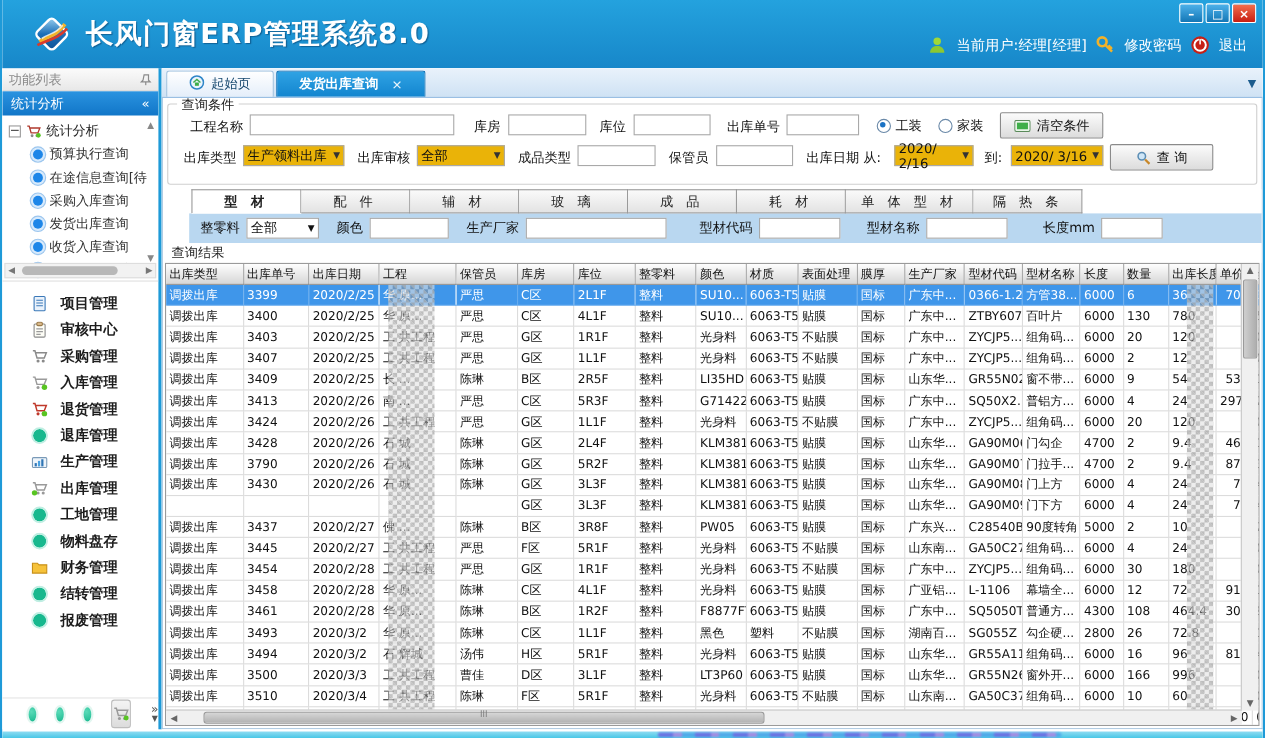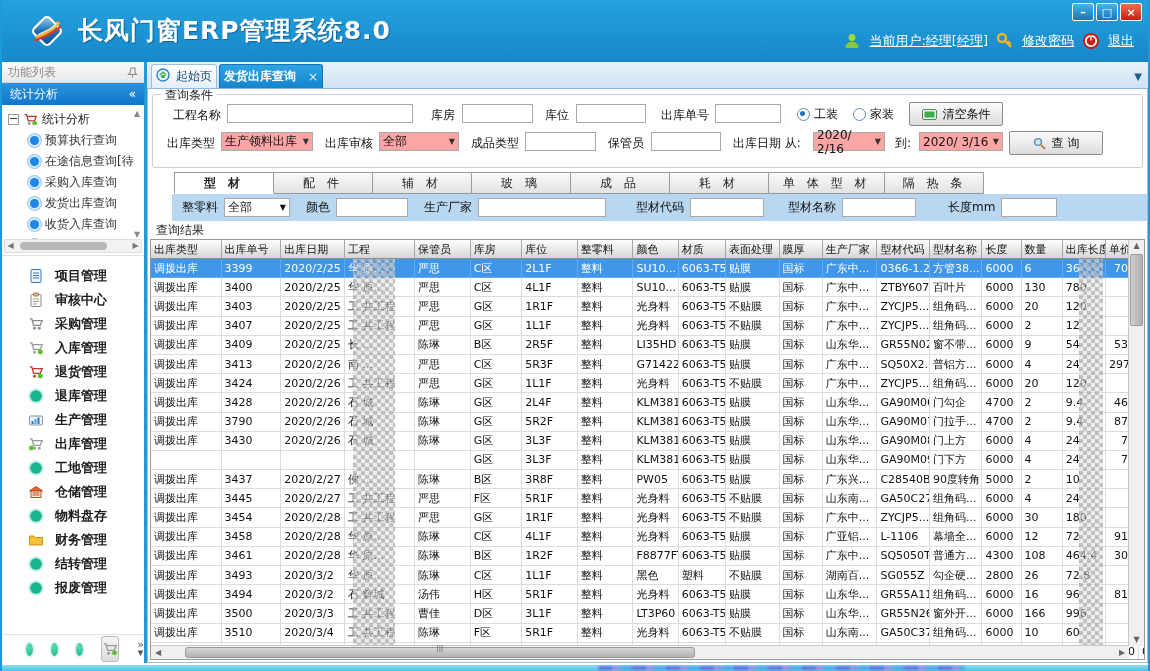--- a/index.html
+++ b/index.html
@@ -9,21 +9,21 @@
   
   .titlebar{position:relative;height:62px;background:linear-gradient(#24a2de,#1787c9);overflow:hidden;}
   .logo{position:absolute;left:22px;top:8px;width:46px;height:46px;}
   .apptitle{position:absolute;left:76px;top:14px;color:#fff;font-size:25px;font-weight:bold;
     text-shadow:1px 1px 1px rgba(0,40,80,.45);letter-spacing:1px;white-space:nowrap;}
   .winctl{position:absolute;top:3px;right:6px;display:flex;gap:2px;}
   .wbtn{width:20px;height:16px;display:flex;align-items:center;justify-content:center;color:#fff;
     font-size:11px;font-weight:bold;border:1px solid #fff;border-radius:2px;background:linear-gradient(#4db1ea,#1477b6);cursor:default;line-height:1;}
   .wbtn.close{background:linear-gradient(#f2704d,#c81e12);}
   .userbar{position:absolute;right:14px;top:32px;display:flex;align-items:center;gap:8px;color:#fff;font-size:13px;white-space:nowrap;}
-  .userbar .txt{cursor:default;text-decoration:underline;}
+  .userbar .txt{cursor:default;}
   .uicon{width:18px;height:18px;display:inline-block;vertical-align:middle;}
   
   .cols{display:flex;height:601px;}
   .sidebar{width:145px;background:#fff;border-right:3px solid #1e9ad8;box-sizing:border-box;display:flex;flex-direction:column;overflow:hidden;}
   .main{flex:1;display:flex;flex-direction:column;overflow:hidden;background:#fff;position:relative;}
   
   .func-head{height:20px;background:linear-gradient(#fbfbfb,#e8e8e8);color:#8a8a8a;display:flex;align-items:center;
     padding:0 6px;justify-content:space-between;border-bottom:1px solid #d5d5d5;font-size:12px;}
   .sec-head{height:22px;background:linear-gradient(#2a93e0,#1176c8);color:#fff;display:flex;align-items:center;
     justify-content:space-between;padding:0 8px;font-size:12px;}
@@ -39,31 +39,31 @@
   .hs-thumb{height:8px;background:#b8b8b8;border-radius:4px;flex:0 0 64%;margin-left:4px;}
   .menu{flex:1;padding-top:8px;border-top:1px solid #e0e0e0;}
   .menu-item{display:flex;align-items:center;gap:10px;height:24px;padding-left:26px;font-weight:bold;color:#1d1d1d;font-size:13px;cursor:default;}
   .micon{width:17px;height:17px;flex:0 0 auto;}
   .side-foot{height:28px;border-top:1px solid #e4e4e4;display:flex;align-items:center;gap:18px;padding-left:24px;}
   .gdot{width:13px;height:13px;border-radius:50%;background:radial-gradient(circle at 35% 30%,#5adbb8,#18b88e);box-shadow:0 0 0 2px #e2f6f0;}
   .foot-btn{width:30px;height:24px;background:linear-gradient(#f4f4f4,#dcdcdc);border:1px solid #bdbdbd;border-radius:3px;display:flex;align-items:center;justify-content:center;}
   .chev{color:#555;font-size:11px;line-height:8px;text-align:center;}
   
   .tabbar{height:26px;background:linear-gradient(#e9f2fb,#cfe2f4);display:flex;align-items:flex-end;padding-left:4px;position:relative;border-bottom:1px solid #8fb9e0;}
-  .tab{display:flex;align-items:center;gap:6px;height:23px;padding:0 4px;font-size:12px;color:#17486e;border:1px solid #9fc0dd;border-bottom:none;border-radius:3px 3px 0 0;background:linear-gradient(#ffffff,#e4eefa);margin-right:2px;}
+  .tab{display:flex;align-items:center;gap:6px;height:23px;padding:0 20px;font-size:12px;color:#17486e;border:1px solid #9fc0dd;border-bottom:none;border-radius:3px 3px 0 0;background:linear-gradient(#ffffff,#e4eefa);margin-right:2px;}
   .tab.active{background:linear-gradient(#2fa3e4,#1385cf);color:#fff;font-weight:bold;border-color:#1275b8;}
   .tab .x{margin-left:6px;font-weight:normal;opacity:.9;}
   .tab-scroll{position:absolute;right:6px;bottom:6px;color:#1b5c8e;font-size:10px;}
   
   .content{flex:1;display:flex;flex-direction:column;border:1px solid #9fc0dd;border-top:none;overflow:hidden;}
   .qgroup{position:relative;height:72px;margin:5px 4px 0 4px;border:1px solid #cfcfcf;border-radius:3px;flex:0 0 auto;}
   .qtitle{position:absolute;top:-8px;left:8px;background:#fff;padding:0 4px;color:#222;font-size:12px;}
   .f{position:absolute;font-size:12px;color:#111;white-space:nowrap;}
   .inp{position:absolute;height:19px;border:1px solid #a9a9a9;background:#fff;box-sizing:border-box;}
-  .combo{position:absolute;height:19px;border:1px solid #a9a9a9;background:#fca5a5;box-sizing:border-box;font-size:12px;
+  .combo{position:absolute;height:19px;border:1px solid #a9a9a9;background:#eab308;box-sizing:border-box;font-size:12px;
     display:flex;align-items:center;justify-content:space-between;padding:0 3px;color:#111;}
   .combo .arr{font-size:8px;color:#333;}
   .radio{position:absolute;display:flex;align-items:center;gap:4px;font-size:12px;color:#111;}
   .rdo{width:11px;height:11px;border-radius:50%;border:1px solid #6a89a8;background:#fff;position:relative;}
   .rdo.on:before{content:"";position:absolute;left:2px;top:2px;width:5px;height:5px;border-radius:50%;background:#1b72c4;}
   .btn{position:absolute;width:92px;height:22px;border:1px solid #8a8a8a;border-radius:2px;background:linear-gradient(#fbfbfb,#dcdcdc);
     display:flex;align-items:center;justify-content:center;gap:6px;font-size:12px;color:#111;cursor:default;}
   
   .matwrap{flex:0 0 auto;margin-top:4px;margin-left:24px;}
   .mtabs{height:22px;display:flex;padding-left:2px;background:#fff;align-items:flex-end;}
@@ -278,28 +278,20 @@
           </div>
           <div class="menu-item">
             <span class="micon"><svg width="16" height="16" viewBox="0 0 16 16">
                 <circle cx="8" cy="8" r="6" fill="#18b88e"></circle>
                 <circle cx="8" cy="8" r="6.8" fill="none" stroke="#bfeee2" stroke-width="1.6"></circle>
               </svg></span>
             <span>工地管理</span>
           </div>
           <div class="menu-item">
             <span class="micon"><svg width="16" height="16" viewBox="0 0 16 16">
-                <path d="M1.5 7 L8 2.5 L14.5 7 Z" fill="#e8632c" stroke="#b84a1e"></path>
-                <rect x="3" y="7" width="10" height="6.5" fill="#f6e9d8" stroke="#b84a1e"></rect>
-                <path d="M4.5 9h7M4.5 11h7" stroke="#b84a1e" stroke-width="1"></path>
-              </svg></span>
-            <span>仓储管理</span>
-          </div>
-          <div class="menu-item">
-            <span class="micon"><svg width="16" height="16" viewBox="0 0 16 16">
                 <circle cx="8" cy="8" r="6" fill="#18b88e"></circle>
                 <circle cx="8" cy="8" r="6.8" fill="none" stroke="#bfeee2" stroke-width="1.6"></circle>
               </svg></span>
             <span>物料盘存</span>
           </div>
           <div class="menu-item">
             <span class="micon"><svg width="16" height="16" viewBox="0 0 16 16">
                 <path d="M1.5 4 L6 4 L7.5 5.5 L14.5 5.5 L14.5 13 L1.5 13 Z" fill="#f6c23a" stroke="#c89018"></path>
               </svg></span>
             <span>财务管理</span>

